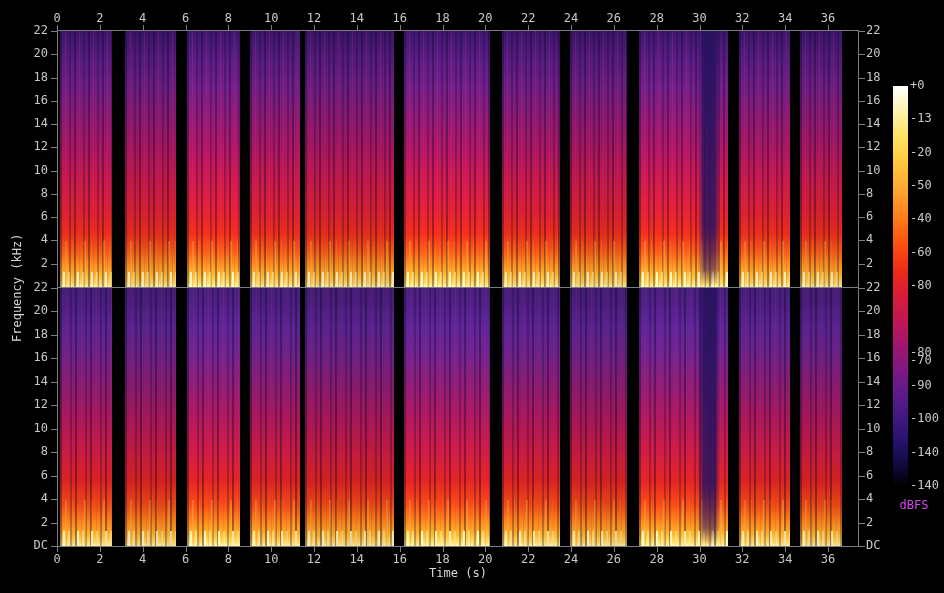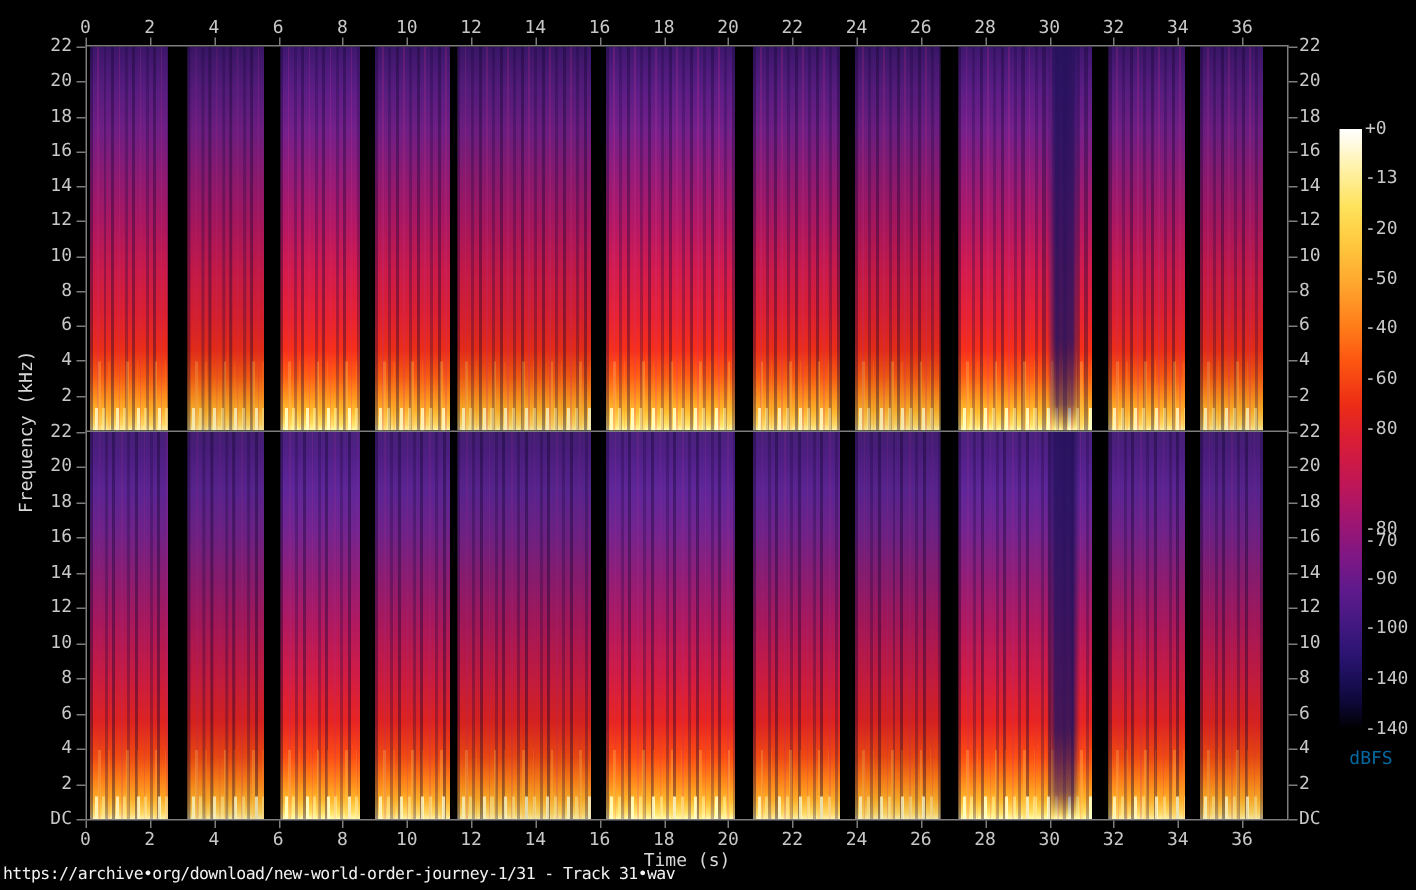--- a/index.html
+++ b/index.html
@@ -59,21 +59,21 @@
   .right{text-align:right;}
 
   #ylabel{position:absolute;left:8px;top:30px;width:18px;height:516px;color:#d8d8d8;
     font-size:12px;display:flex;align-items:center;justify-content:center;
     writing-mode:vertical-rl;transform:rotate(180deg);z-index:6;}
   #xlabel{position:absolute;left:57px;top:566px;width:802px;text-align:center;
     color:#d8d8d8;font-size:12px;z-index:6;}
   #colorbar{position:absolute;left:893px;top:86px;width:15px;height:400px;z-index:2;}
   .cbtick{position:absolute;color:#c8c8c8;font-size:12px;line-height:13px;z-index:6;}
   #cbunit{position:absolute;left:886px;top:498px;width:56px;text-align:center;
-    color:#0369a1;font-size:12px;z-index:6;}
+    color:#d946ef;font-size:12px;z-index:6;}
   #footer{position:absolute;left:2px;top:576px;color:#f2f2f2;font-size:11px;
     letter-spacing:-0.4px;white-space:pre;z-index:6;}
 </style>
 </head>
 <body>
 
 <div id="stage">
   <div id="panel1" class="panel">
       <div class="seg" style="left: 2.9984px; width: 52.0436px;">
         <div class="spikes"></div>
@@ -168,21 +168,20 @@
       </div>
       <div class="darkband" style="left: 641.014px; width: 21.8455px;"></div>
     </div>
 
   <div id="ylabel">Frequency (kHz)</div>
   <div id="xlabel">Time (s)</div>
 
   <div id="colorbar" style="background: linear-gradient(rgb(255, 255, 255) 0%, rgb(255, 251, 230) 2%, rgb(255, 243, 176) 6%, rgb(255, 226, 91) 13%, rgb(255, 201, 62) 19%, rgb(255, 165, 46) 26%, rgb(255, 124, 25) 33%, rgb(252, 84, 16) 39%, rgb(236, 44, 22) 46%, rgb(217, 29, 54) 52%, rgb(192, 22, 86) 59%, rgb(161, 21, 112) 65%, rgb(128, 23, 132) 71%, rgb(94, 26, 140) 77%, rgb(65, 24, 128) 83%, rgb(42, 19, 112) 88%, rgb(25, 14, 85) 92%, rgb(12, 7, 51) 96%, rgb(0, 0, 0) 100%);"></div>
   <div id="cbunit">dBFS</div>
 
-  <div id="footer">https://archive•org/download/new-world-order-journey-1/31 - Track 31•wav</div>
 <div class="axline" style="left: 57px; top: 30px; width: 802px; height: 1px;"></div>
     <div class="axline" style="left: 57px; top: 546px; width: 802px; height: 1px;"></div>
     <div class="axline" style="left: 57px; top: 30px; width: 1px; height: 516px;"></div>
     <div class="axline" style="left: 858px; top: 30px; width: 1px; height: 516px;"></div>
     <div class="axline" style="left: 57px; top: 287px; width: 802px; height: 1px;"></div>
     <div class="tick" style="left: 57px; top: 25px; width: 1px; height: 5px;"></div>
     <div class="num center" style="left: 42px; top: 12px; width: 30px;">0</div>
     <div class="tick" style="left: 57px; top: 547px; width: 1px; height: 5px;"></div>
     <div class="num center" style="left: 42px; top: 553px; width: 30px;">0</div>
     <div class="tick" style="left: 99.8342px; top: 25px; width: 1px; height: 5px;"></div>

